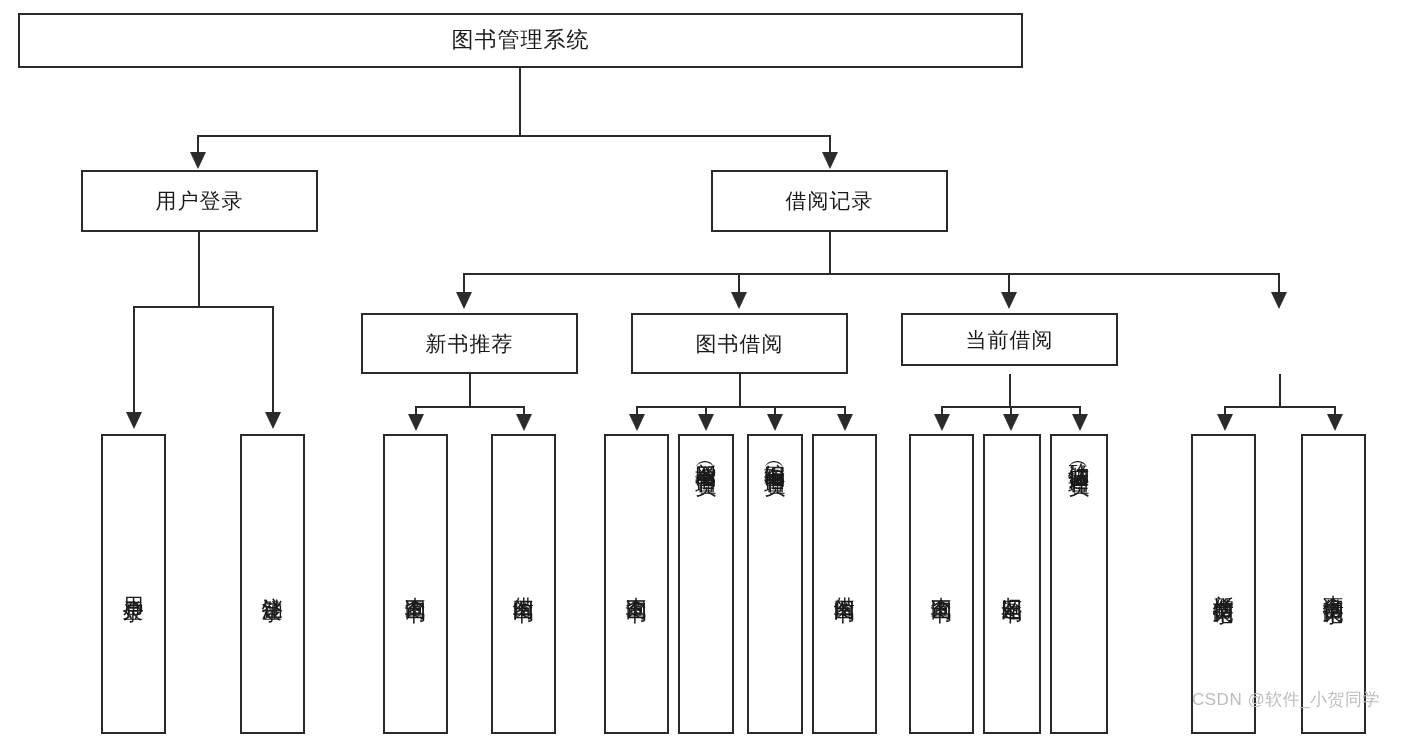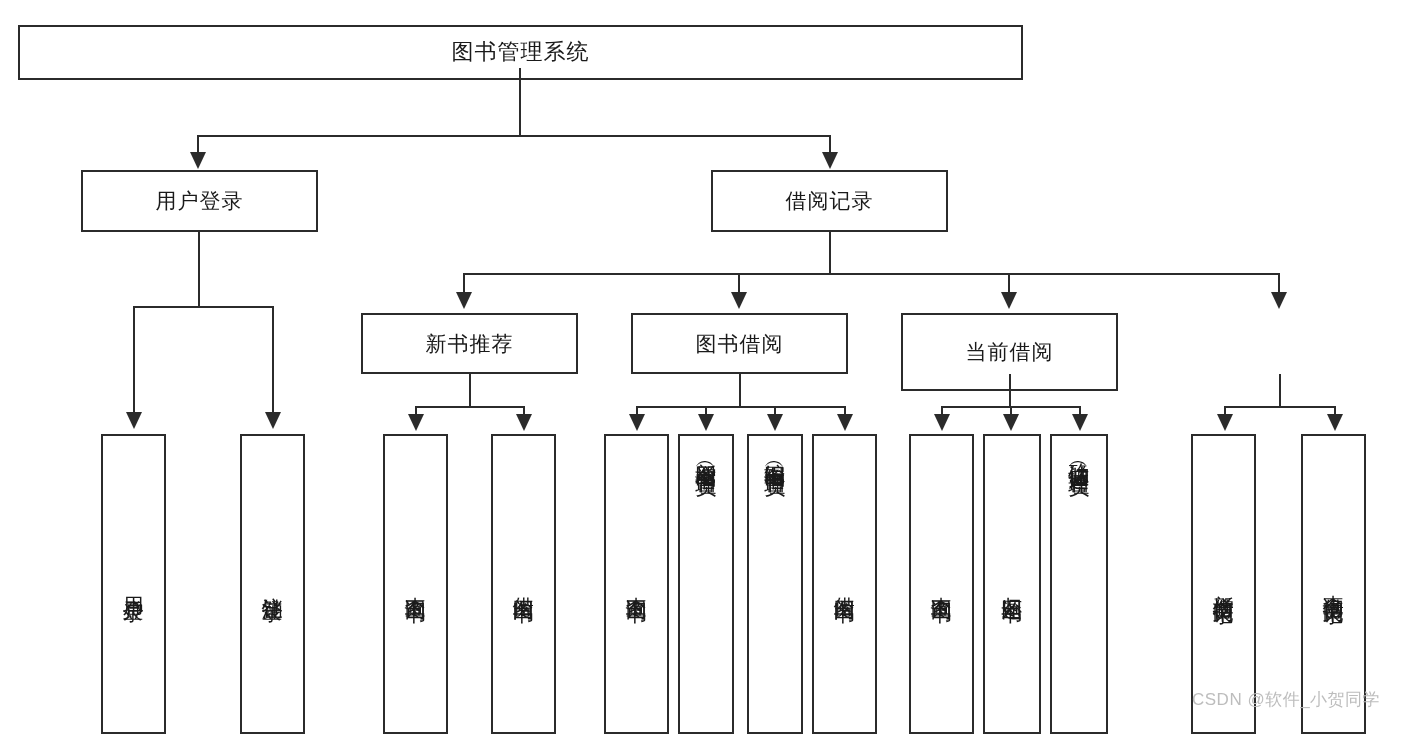--- a/index.html
+++ b/index.html
@@ -27,21 +27,20 @@
     justify-content: center;
     color: #1a1a1a;
   }
   .node.horiz {
     font-size: 21px;
     letter-spacing: 1px;
     line-height: 1.2;
   }
   .node.root {
     font-size: 22px;
-    margin-top: 12px;
   }
   .node.vert {
     padding: 10px 2px;
     align-items: flex-start;
     justify-content: center;
   }
   .vert .vtext {
     writing-mode: vertical-rl;
     text-orientation: upright;
     font-size: 21px;
@@ -118,21 +117,21 @@
   <div class="arrow" style="left:1001px; top:292px;"></div>
   <div class="conn v" style="left:1278px; top:273px; height:23px;"></div>
   <div class="arrow" style="left:1271px; top:292px;"></div>
 
   <div class="node horiz" style="left:631px; top:313px; width:217px; height:61px;">
     <span>图书借阅</span>
   </div>
   <div class="node horiz" style="left:361px; top:313px; width:217px; height:61px;">
     <span>新书推荐</span>
   </div>
-  <div class="node horiz" style="left:901px; top:313px; width:217px; height:78px;text-align:right;">
+  <div class="node horiz" style="left:901px; top:313px; width:217px; height:53px;text-align:right;">
     <span>当前借阅</span>
   </div>
 
   <div class="conn v" style="left:469px; top:374px; height:33px;"></div>
   <div class="conn h" style="left:415px; top:406px; width:110px;"></div>
   <div class="conn v" style="left:415px; top:406px; height:12px;"></div>
   <div class="arrow" style="left:408px; top:414px;"></div>
   <div class="conn v" style="left:523px; top:406px; height:12px;"></div>
   <div class="arrow" style="left:516px; top:414px;"></div>
 

